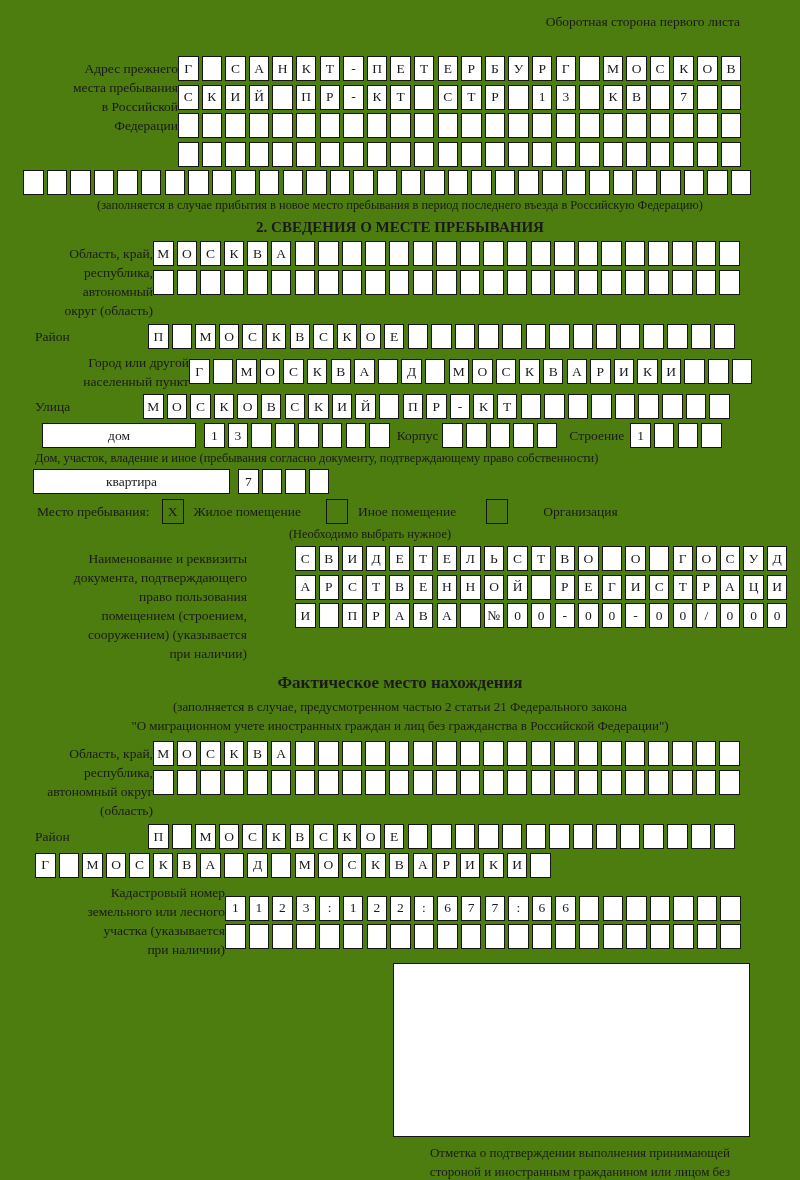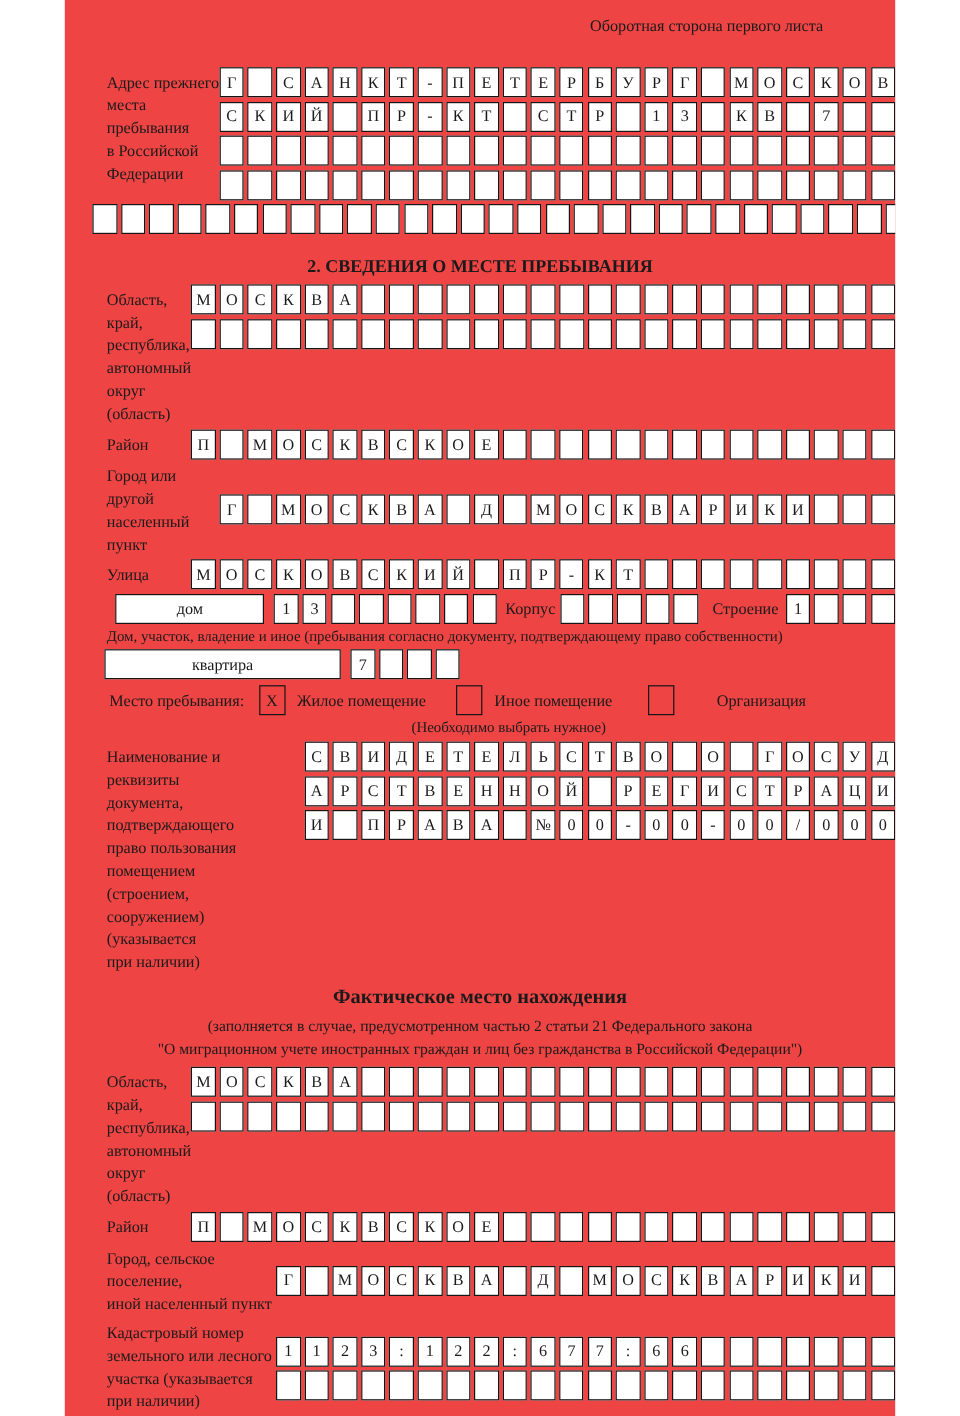--- a/index.html
+++ b/index.html
@@ -1,35 +1,35 @@
 <!DOCTYPE html>
 <html><head>
 <meta charset="utf-8">
 <style>
   * { margin:0; padding:0; box-sizing:border-box; }
   html,body { background:#fff; }
   .page {
-    position:relative; width:692px; height:1180px; margin:0 auto;
-    background:#ef4444; color:#1a1a1a;
+    position:relative; width:800px; height:1180px; margin:0 auto;
+    background:#4d7c0f; color:#1a1a1a;
     font-family:"Liberation Serif","DejaVu Serif",serif;
     font-size:13.5px; overflow:hidden; padding-top:14px;
   }
   .hdr-note { text-align:right; margin-right:60px; font-size:13.5px; }
-  .lines { white-space:pre-line; line-height:19px; }
+  .lines { white-space:pre-line; line-height:19px;text-align:right; }
   .grid { display:flex; gap:3.1px; }
   .grid-col { display:flex; flex-direction:column; gap:3.5px; }
   .cell {
     width:20.5px; height:25px; flex:0 0 20.5px;
     border:1.5px solid #151515; display:flex; align-items:center; justify-content:center;
     font-size:13.5px; background:#fff;
   }
   .flexrow { display:flex; align-items:flex-start; }
   .vcenter { align-items:center; }
   .caption { text-align:center; font-size:12.4px; margin-top:3px; }
-  .sec-title { text-align:center; font-weight:bold; font-size:15px; margin:20px 0 5px 0; }
+  .sec-title { text-align:center; font-weight:bold; font-size:15px; margin:6px 0 5px 0; }
   .sub-title { text-align:center; font-weight:bold; font-size:17px; margin:10px 0 4px 0; }
   .labelbox {
     height:25px; border:1.5px solid #151515; display:flex; align-items:center; justify-content:center;
     font-size:13.5px; background:#fff;
   }
   .chk {
     width:22px; height:25px; border:1.5px solid #151515; display:flex; align-items:center; justify-content:center;
     font-size:13.5px;
   }
   .stamp-box { border:1.5px solid #151515; background:#fff; }
@@ -179,20 +179,21 @@
       <div class="cell"></div>
       <div class="cell"></div>
       <div class="cell"></div>
       <div class="cell"></div>
       <div class="cell"></div>
       <div class="cell"></div>
       <div class="cell"></div>
       <div class="cell"></div>
       <div class="cell"></div>
     </div>
+  <div class="caption">(заполняется в случае прибытия в новое место пребывания в период последнего въезда в Российскую Федерацию)</div>
 
   <div class="sec-title">2. СВЕДЕНИЯ О МЕСТЕ ПРЕБЫВАНИЯ</div>
 
   <div class="flexrow" style="margin-left:35px;">
     <div class="lines" style="width:118px; padding-top:3px;">Область, край,
 республика,
 автономный
 округ (область)</div>
     <div class="grid-col">
       <div class="grid">
@@ -568,22 +569,20 @@
         <div class="cell"></div>
         <div class="cell"></div>
         <div class="cell"></div>
         <div class="cell"></div>
         <div class="cell"></div>
         <div class="cell"></div>
       </div>
   </div>
 
   <div class="flexrow vcenter" style="margin:3.5px 0 0 35px;">
-    <div class="lines" style="width:195px;">Город, сельское поселение,
-иной населенный пункт</div>
     <div class="grid">
         <div class="cell">Г</div>
         <div class="cell"></div>
         <div class="cell">М</div>
         <div class="cell">О</div>
         <div class="cell">С</div>
         <div class="cell">К</div>
         <div class="cell">В</div>
         <div class="cell">А</div>
         <div class="cell"></div>

